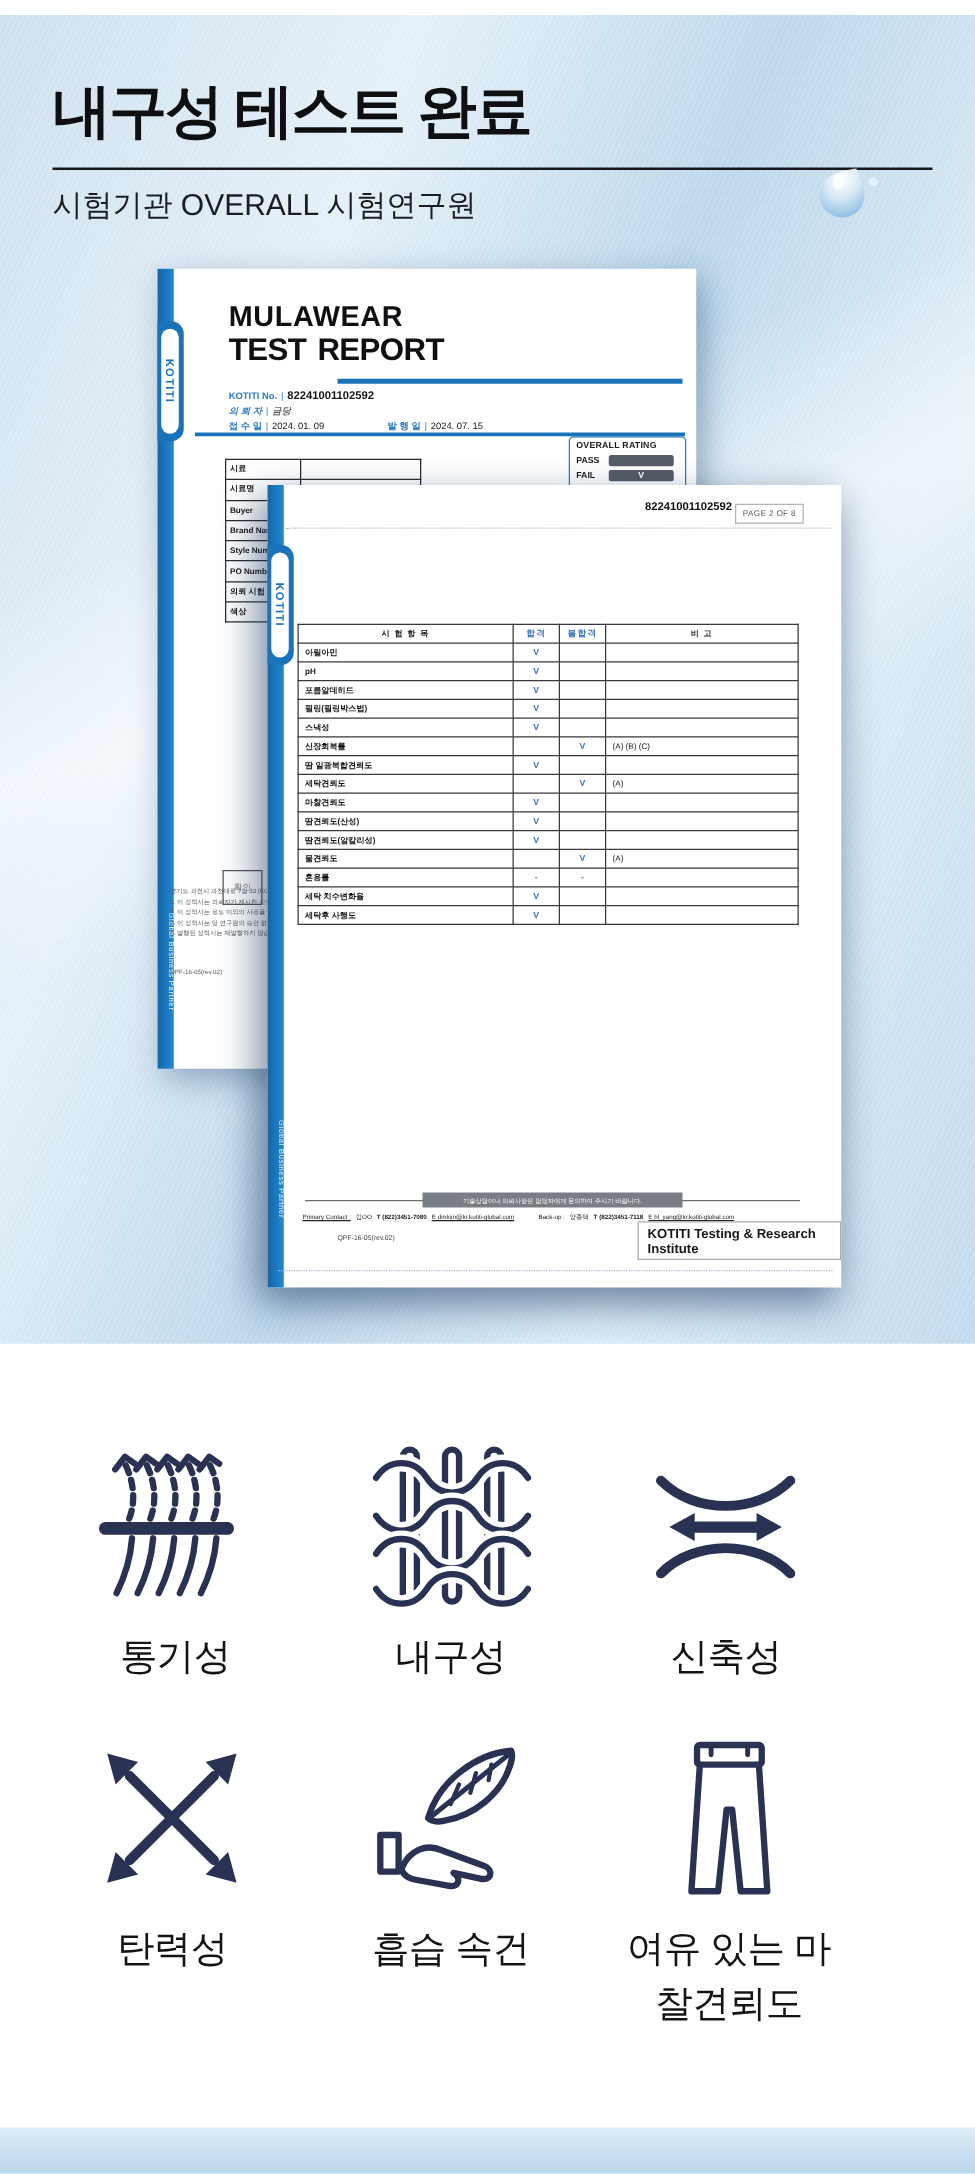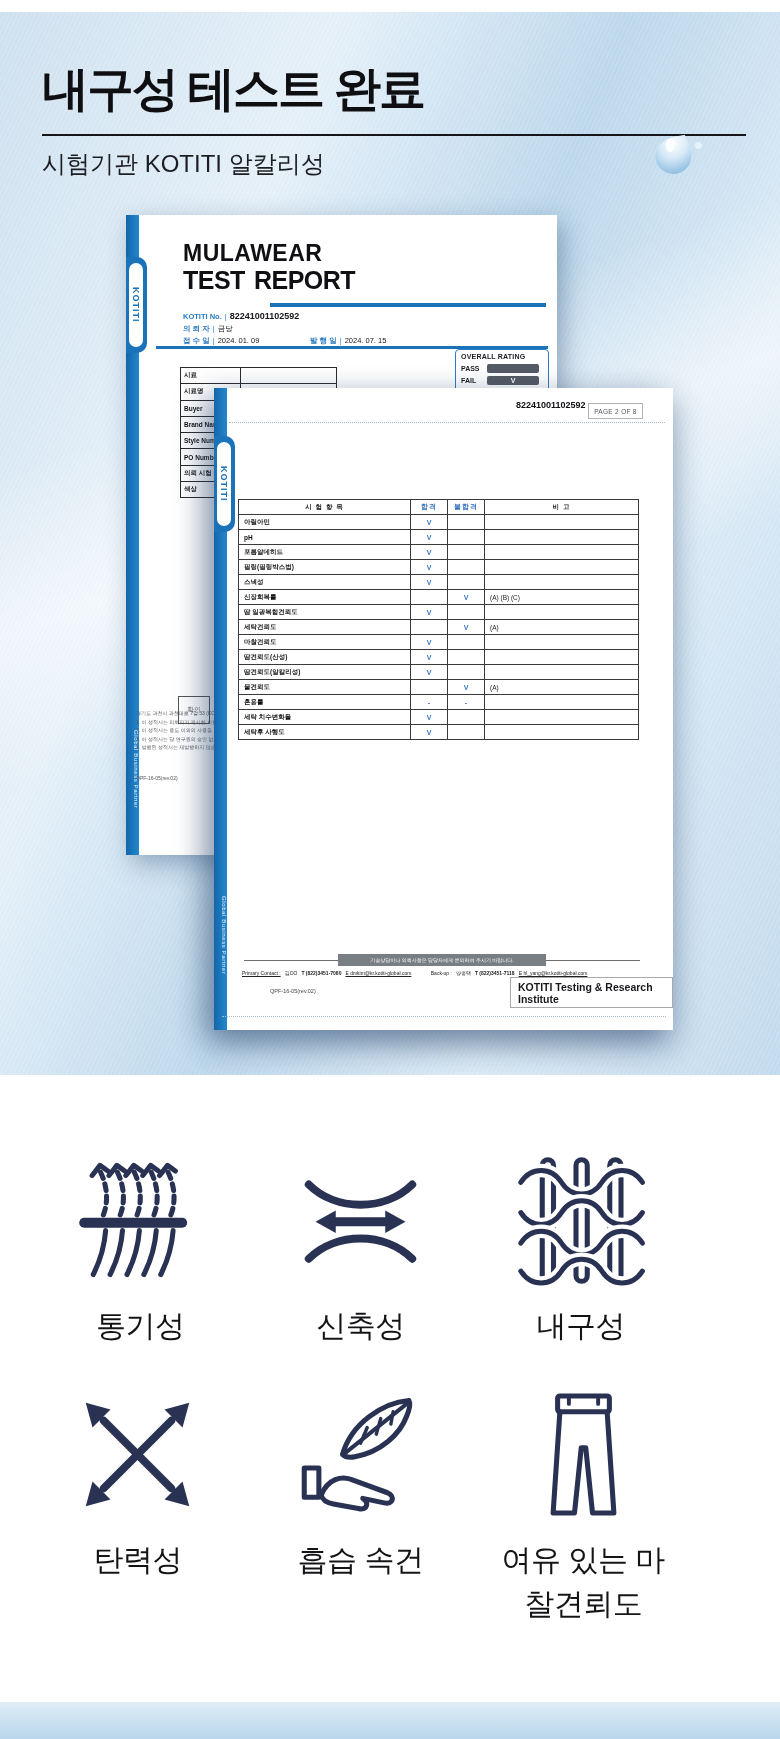--- a/index.html
+++ b/index.html
@@ -115,21 +115,21 @@
   svg .casing { stroke:#ffffff; fill:none; stroke-linecap:round; }
 </style>
 </head>
 <body>
 
 <div class="page">
 
   <div class="hero">
     <div class="hero-title">내구성 테스트 완료</div>
     <div class="hero-rule"></div>
-    <div class="hero-sub">시험기관 KOTITI 알칼리성</div>
+    <div class="hero-sub">시험기관 OVERALL 시험연구원</div>
     <div class="droplet">
       <svg width="44" height="46" viewBox="0 0 44 46">
         <defs>
           <radialGradient id="dropg" cx="35%" cy="30%" r="80%">
             <stop offset="0%" stop-color="#ffffff"></stop>
               <stop offset="45%" stop-color="#d9ebf8"></stop>
               <stop offset="100%" stop-color="#82b7de"></stop>
           </radialGradient>
         </defs>
         <path d="M22 44 C12 44 4 36 4 26 C4 16 14 8 22 2 C30 8 40 16 40 26 C40 36 32 44 22 44 Z" fill="url(#dropg)" opacity="0.92"></path>
@@ -149,21 +149,21 @@
 
       <div class="d1-brand">MULAWEAR</div>
       <div class="d1-title">
         <span class="t1">TEST</span><span class="t2">REPORT</span>
       </div>
       <div class="d1-underline"></div>
 
       <div class="d1-line" style="top:96px;">
         <span class="lab">KOTITI No.</span><span class="bar">|</span><b>82241001102592</b>
       </div>
-      <div class="d1-line" style="top:109px;">
+      <div class="d1-line" style="top:109px;font-style:italic;">
         <span class="lab">의 뢰 자</span><span class="bar">|</span><span>금당</span>
       </div>
       <div class="d1-line" style="top:120.5px;">
         <span class="lab">접 수 일</span><span class="bar">|</span><span>2024. 01. 09</span>
       </div>
       <div class="d1-line" style="top:120.5px; left:184px;">
         <span class="lab">발 행 일</span><span class="bar">|</span><span>2024. 07. 15</span>
       </div>
       <div class="d1-rule"></div>
 
@@ -378,48 +378,48 @@
               <path d="M44 69 C43 82 39 96 33 108"></path>
             <path d="M59 69 C58 82 54 96 48 108"></path>
               <path d="M74 69 C73 82 69 96 63 108"></path>
             <path d="M89 69 C88 82 84 96 78 108"></path>
           </g>
         </svg>
         <div class="feat-label">통기성</div>
       </div>
       <div class="feat">
         <svg class="feat-icon" viewBox="0 0 120 120">
-          <path class="stroke" stroke-width="7" d="M14 28 C38 52 82 52 106 28"></path>
-          <path class="stroke" stroke-width="7" d="M14 94 C38 70 82 70 106 94"></path>
-          <path class="stroke" stroke-width="8" d="M34 61 H86"></path>
-          <polygon class="fillnavy" points="20,61 38,51 38,71"></polygon>
-          <polygon class="fillnavy" points="100,61 82,51 82,71"></polygon>
-        </svg>
-        <div class="feat-label">신축성</div>
-      </div>
-      <div class="feat">
-        <svg class="feat-icon" viewBox="0 0 120 120">
           <g class="stroke" stroke-width="4.5">
             <rect x="26" y="6" width="10" height="108" rx="5" fill="#fff"></rect>
             <rect x="56" y="6" width="10" height="108" rx="5" fill="#fff"></rect>
             <rect x="86" y="6" width="10" height="108" rx="5" fill="#fff"></rect>
           </g>
           <g>
             <path class="casing" stroke-width="12" d="M7 26 c9 -14 27 -14 36 0 c9 14 27 14 36 0 c9 -14 27 -14 36 0"></path>
             <path class="stroke" stroke-width="4.5" d="M7 26 c9 -14 27 -14 36 0 c9 14 27 14 36 0 c9 -14 27 -14 36 0"></path>
             <path class="casing" stroke-width="12" d="M7 53 c9 14 27 14 36 0 c9 -14 27 -14 36 0 c9 14 27 14 36 0"></path>
             <path class="stroke" stroke-width="4.5" d="M7 53 c9 14 27 14 36 0 c9 -14 27 -14 36 0 c9 14 27 14 36 0"></path>
             <path class="casing" stroke-width="12" d="M7 80 c9 -14 27 -14 36 0 c9 14 27 14 36 0 c9 -14 27 -14 36 0"></path>
             <path class="stroke" stroke-width="4.5" d="M7 80 c9 -14 27 -14 36 0 c9 14 27 14 36 0 c9 -14 27 -14 36 0"></path>
             <path class="casing" stroke-width="12" d="M7 105 c9 14 27 14 36 0 c9 -14 27 -14 36 0 c9 14 27 14 36 0"></path>
             <path class="stroke" stroke-width="4.5" d="M7 105 c9 14 27 14 36 0 c9 -14 27 -14 36 0 c9 14 27 14 36 0"></path>
           </g>
         </svg>
         <div class="feat-label">내구성</div>
       </div>
+      <div class="feat">
+        <svg class="feat-icon" viewBox="0 0 120 120">
+          <path class="stroke" stroke-width="7" d="M14 28 C38 52 82 52 106 28"></path>
+          <path class="stroke" stroke-width="7" d="M14 94 C38 70 82 70 106 94"></path>
+          <path class="stroke" stroke-width="8" d="M34 61 H86"></path>
+          <polygon class="fillnavy" points="20,61 38,51 38,71"></polygon>
+          <polygon class="fillnavy" points="100,61 82,51 82,71"></polygon>
+        </svg>
+        <div class="feat-label">신축성</div>
+      </div>
     </div>
 
     <div class="feat-row r2">
       <div class="feat">
         <svg class="feat-icon" viewBox="0 0 120 120">
           <path class="stroke" stroke-width="7" d="M30 30 L90 90"></path>
           <path class="stroke" stroke-width="7" d="M90 30 L30 90"></path>
           <polygon class="fillnavy" points="14,14 36,20 20,36"></polygon>
           <polygon class="fillnavy" points="106,14 84,20 100,36"></polygon>
           <polygon class="fillnavy" points="14,106 20,84 36,100"></polygon>

